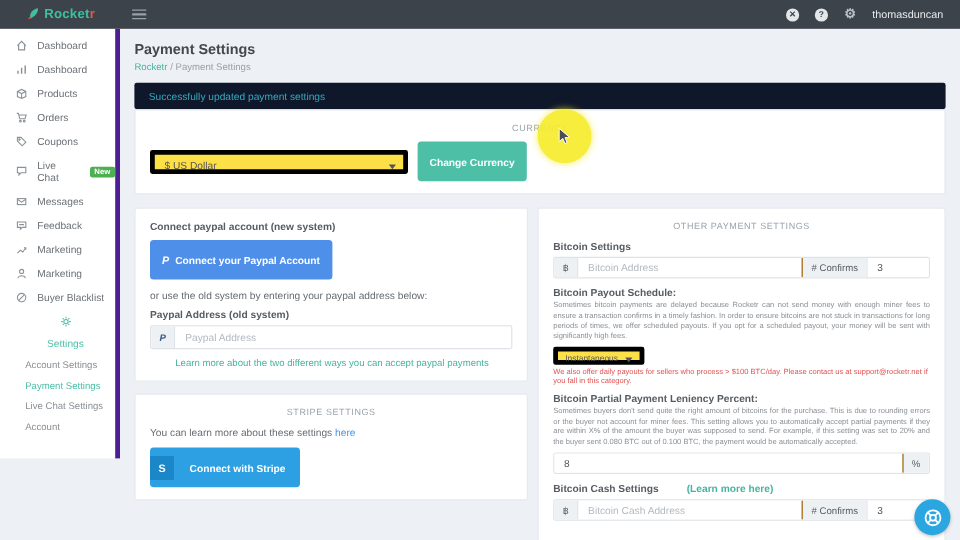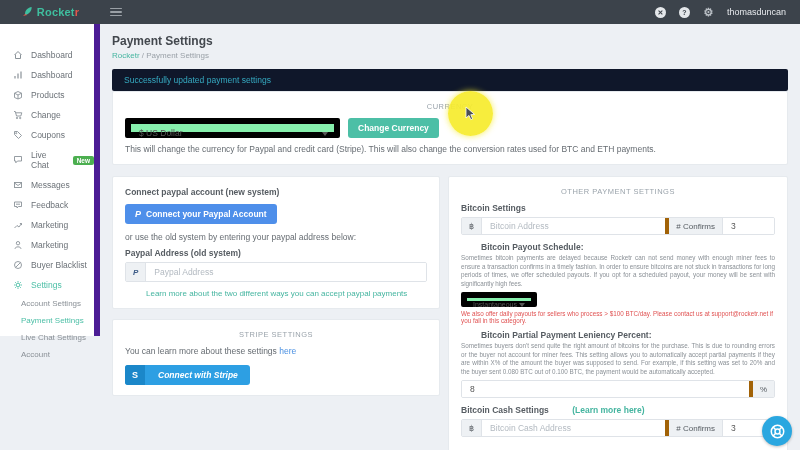--- a/index.html
+++ b/index.html
@@ -12,24 +12,24 @@
   .brand-text { font-size:11px; font-weight:bold; color:#3fbf9f; letter-spacing:.2px; }
   .brand-accent { color:#e2574c; }
   .hamburger { margin-left:10px; width:12px; cursor:pointer; }
   .hamburger span { display:block; height:1.5px; background:#9aa0a6; margin:2px 0; border-radius:1px; }
   .nav-right { margin-left:auto; display:flex; align-items:center; gap:13px; padding-right:14px; }
   .nav-circle { width:11px; height:11px; border-radius:50%; background:#e4e7ea; color:#3c434b; font-size:7px; line-height:11px; text-align:center; font-weight:bold; cursor:pointer; }
   .nav-gear { color:#b9bfc5; font-size:11px; line-height:11px; cursor:pointer; background:none; }
   .nav-user { color:#e7eaed; font-size:9px; cursor:pointer; }
 
   
-  .sidebar { position:absolute; top:24px; left:0; width:100px; height:312px; background:#ffffff; border-right:6px solid #4c1d95; padding-top:21px; z-index:20; }
+  .sidebar { position:absolute; top:24px; left:0; width:100px; height:358px; background:#ffffff; border-right:4px solid #4c1d95; padding-top:4px; z-index:20; }
   .side-item { display:flex; align-items:center; gap:8px; padding:5px 0 5px 13px; font-size:8.5px; color:#6b7177; cursor:pointer; }
   .side-item svg { flex:none; }
-  .side-item.active { color:#4cbfa6; }
+  .side-item.active { color:#4cbfa6;flex-direction:column; }
   .badge { background:#4caf50; color:#fff; font-size:6.5px; font-weight:bold; padding:1px 4px; border-radius:2px; margin-left:2px; }
   .side-sub { padding:4px 0 4px 21px; font-size:8px; color:#8a9096; cursor:pointer; }
   .side-sub.active { color:#4cbfa6; }
 
   
   .content { position:absolute; top:24px; left:100px; width:700px; height:426px; padding:10px 12px; overflow:hidden; }
   .page-title { font-size:12px; font-weight:bold; color:#43484e; margin-bottom:3px; }
   .breadcrumb { font-size:8px; color:#9aa1a8; margin-bottom:9px; }
   .breadcrumb .bc-link { color:#45b5a0; cursor:pointer; }
   .alert { background:#0f172a; color:#35a9c0; font-size:8.5px; padding:6px 12px; border-radius:2px; margin-bottom:0; }
@@ -38,54 +38,54 @@
   .sec-title { font-size:7.5px; color:#9aa3ab; letter-spacing:.5px; margin-bottom:7px;text-align:center; }
   .bold-h { font-size:8.5px; font-weight:bold; color:#565c62; margin-bottom:4px; }
   .tiny { font-size:6.3px; line-height:1.35; color:#8a9096; margin-bottom:2px; text-align:justify; }
   .small-txt { font-size:8.5px; color:#666c72; }
   .teal-link { color:#45b5a0; cursor:pointer;padding-left:21px; }
   .blue-link { color:#4a90e2; cursor:pointer; }
   .red-note { font-size:6.3px; color:#e05252; margin-bottom:6px; }
 
   .currency-card { margin-bottom:11px; }
   .cur-row { display:flex; align-items:center; gap:8px; }
-  .select { position:relative; border:6px solid #000000; background:#86efac; height:20px; line-height:18px; font-size:8.5px; color:#555; padding:0 18px 0 8px; border-radius:2px; cursor:pointer; }
+  .select { position:relative; border:4px solid #000000; background:#fde047; height:20px; line-height:18px; font-size:8.5px; color:#555; padding:0 18px 0 8px; border-radius:2px; cursor:pointer; }
   .select::after { content:""; position:absolute; right:6px; top:8px; border-left:3px solid transparent; border-right:3px solid transparent; border-top:4px solid #555; }
   .cur-select { width:215px; }
-  .btn { display:inline-flex; align-items:center; gap:5px; border:none; border-radius:3px; color:#fff; font-size:8.5px; font-weight:bold; padding:0 10px; height:20px; cursor:pointer; font-family:inherit; }
+  .btn { display:inline-flex; align-items:center; gap:5px; border:none; border-radius:3px; color:#fff; font-size:8.5px; font-weight:bold; padding:0 10px; height:33px; cursor:pointer; font-family:inherit; }
   .btn-teal { background:#4cbfa6; }
   .btn-paypal { background:#4e8fea; }
   .btn-stripe { background:#2d9fe3; padding:0; overflow:hidden; }
   .stripe-s { background:#1b87c9; width:20px; height:20px; display:flex; align-items:center; justify-content:center; font-size:9px; font-weight:bold; }
-  .stripe-lbl { padding:0 12px 0 8px;font-style:italic; }
+  .stripe-lbl { padding:0 12px 0 8px; }
   .pp-glyph { font-weight:bold; font-style:italic; font-size:9px; }
 
   .cols { display:flex; gap:8px; align-items:flex-start; }
   .col-left { width:328px; flex:none; }
   .col-right { flex:1; }
 
   .igroup { display:flex; height:18px; margin-bottom:7px; border:1px solid #dfe3e8; border-radius:2px; overflow:hidden; background:#fff; }
   .iaddon { background:#eef1f4; color:#555b61; font-size:8px; display:flex; align-items:center; padding:0 7px; border-right:1px solid #dfe3e8; white-space:nowrap; }
-  .iaddon.right { border-right:none; border-left:4px solid #a16207; }
+  .iaddon.right { border-right:none; border-left:1px solid #a16207; }
   .iinput { border:none; outline:none; flex:1; font-size:8.5px; padding:0 8px; color:#555; font-family:inherit; min-width:0; }
   .iinput::placeholder { color:#b3bac1; }
   .confirms-input { flex:none; width:52px; border-left:1px solid #dfe3e8; }
   .pp-addon-glyph { font-weight:bold; font-style:italic; color:#3b5a86; }
 
   .paypal-card { margin-bottom:10px; }
   .mini-select { height:15px; line-height:13px; font-size:7px; padding:0 14px 0 6px; width:76px; margin:4px 0 3px; }
   .mini-select::after { top:5px; }
 
   
   .click-ind { position:absolute; left:448px; top:91px; width:45px; height:45px; border-radius:50%; background:rgba(246,235,44,.92); box-shadow:0 0 6px rgba(246,235,44,.8); z-index:40; display:flex; align-items:center; justify-content:center; }
 
   
   .help-fab { position:absolute; right:8px; bottom:4px; width:30px; height:30px; border-radius:50%; background:#2aa7e0; display:flex; align-items:center; justify-content:center; z-index:50; cursor:pointer; box-shadow:0 1px 3px rgba(0,0,0,.25); }
 
-  .mb8{margin-bottom:8px;} .mb6{margin-bottom:6px;} .mb2{margin-bottom:2px;margin-left:20px;}
+  .mb8{margin-bottom:8px;} .mb6{margin-bottom:6px;} .mb2{margin-bottom:2px;}
   .mt6{margin-top:6px;}
 </style>
 </head>
 <body>
 
 <div class="navbar">
   <div class="brand-box">
     <svg width="12" height="12" viewBox="0 0 12 12">
       <path d="M2 10 L4.6 7.4 L6.2 9 Z" fill="#e2574c"></path>
       <path d="M4 8 C4 4 7 1.4 10.6 0.9 C11 4.6 8.2 7.6 5.4 8.6 Z" fill="#3fbf9f"></path>
@@ -123,21 +123,21 @@
         <path d="M1.5 3.2 L5 1.5 L8.5 3.2 V7.5 L5 9 L1.5 7.5 Z M1.5 3.2 L5 5 L8.5 3.2 M5 5 V9"></path>
       </svg>
     <span>Products</span>
   </div>
   <div class="side-item">
     <svg width="10" height="10" viewBox="0 0 10 10" fill="none" stroke="#8a9298" stroke-width="0.9">
         <path d="M1 1.5 H2.3 L3.5 6 H7.8 L8.8 2.8 H2.8"></path>
         <circle cx="4" cy="8" r="0.7"></circle>
         <circle cx="7.2" cy="8" r="0.7"></circle>
       </svg>
-    <span>Change</span>
+    <span>Orders</span>
   </div>
   <div class="side-item">
     <svg width="10" height="10" viewBox="0 0 10 10" fill="none" stroke="#8a9298" stroke-width="0.9">
         <path d="M1.5 1.5 H4.5 L8.5 5.5 L5.5 8.5 L1.5 4.5 Z"></path>
         <circle cx="3.2" cy="3.2" r="0.6"></circle>
       </svg>
     <span>Coupons</span>
   </div>
   <div class="side-item">
     <svg width="10" height="10" viewBox="0 0 10 10" fill="none" stroke="#8a9298" stroke-width="0.9">
@@ -202,21 +202,20 @@
   </div>
 
   <div class="alert">Successfully updated payment settings</div>
 
   <div class="card currency-card">
     <div class="sec-title">CURRENCY</div>
     <div class="cur-row">
       <div class="select cur-select">$ US Dollar</div>
       <button class="btn btn-teal">Change Currency</button>
     </div>
-    <div class="small-txt mt6">This will change the currency for Paypal and credit card (Stripe). This will also change the conversion rates used for BTC and ETH payments.</div>
   </div>
 
   <div class="cols">
 
     <div class="col-left">
       <div class="card paypal-card">
         <div class="bold-h mb6">Connect paypal account (new system)</div>
         <button class="btn btn-paypal mb8">
           <span class="pp-glyph">P</span>
           <span>Connect your Paypal Account</span>

